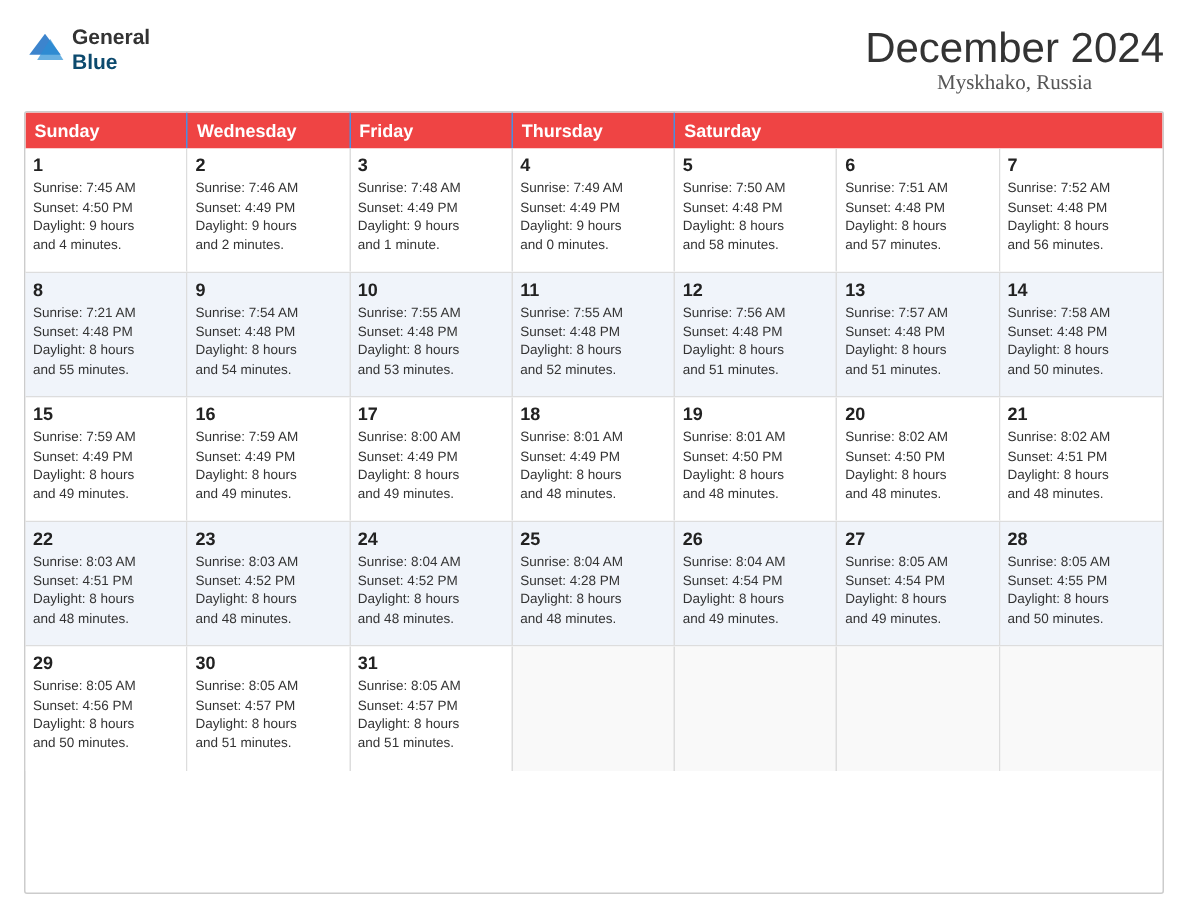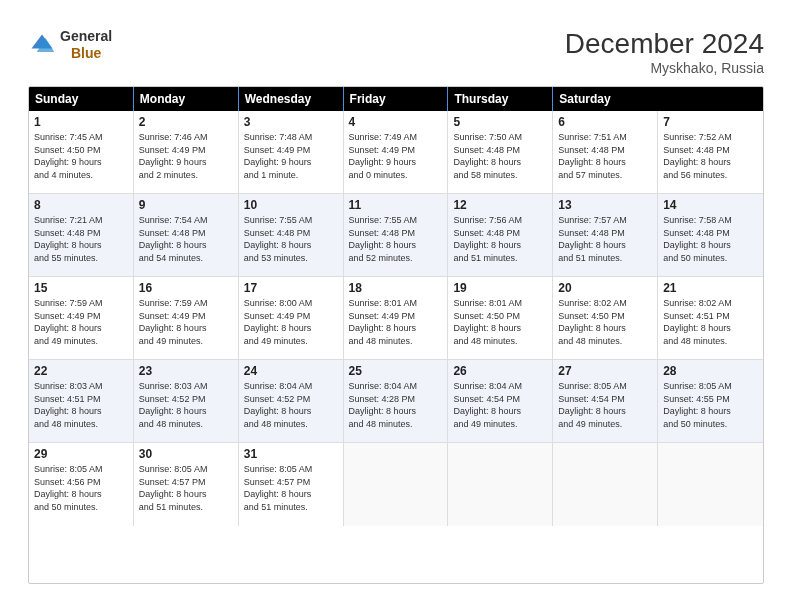--- a/index.html
+++ b/index.html
@@ -6,61 +6,62 @@
     body {
       font-family: Arial, sans-serif;
       background: #fff;
       width: 792px;
       height: 612px;
       overflow: hidden;
     }
     .page {
       width: 792px;
       height: 612px;
-      padding: 28px;
+      padding: 16px;
       display: flex;
       flex-direction: column;
     }
     .header {
       display: flex;
       justify-content: space-between;
       align-items: flex-start;
       margin-bottom: 10px;
     }
     .logo {
       display: flex;
       align-items: center;
       gap: 4px;
     }
     .logo-icon {
       width: 28px;
       height: 28px;
     }
     .title-block {
-      text-align: right;
+      text-align: center;
     }
     .month-year {
       font-size: 28px;
       font-weight: normal;
       color: #333;
     }
     .location {
       font-size: 14px;
       color: #555;
+      font-family: Liberation Serif, serif;
     }
     .calendar {
       flex: 1;
       border: 1px solid #ccc;
       border-radius: 2px;
       overflow: hidden;
     }
     .cal-header {
       display: grid;
       grid-template-columns: repeat(7, 1fr);
-      background: #000000;
+      background: #ef4444;
     }
     .cal-header-cell {
       color: #fff;
       font-size: 12px;
       font-weight: bold;
       padding: 5px 6px;
       text-align: left;
       border-right: 1px solid #4a8de0;
     }
     .cal-header-cell:last-child { border-right: none; }
@@ -106,33 +107,32 @@
 <div class="page">
   <div class="header">
     <div class="logo">
       <svg class="logo-icon" viewBox="0 0 32 32">
         <rect x="0" y="0" width="32" height="32" fill="white"></rect>
         <polygon points="16,4 28,20 4,20" fill="#1a6fc4" opacity="0.85"></polygon>
         <polygon points="20,8 30,24 10,24" fill="#2a8fd4" opacity="0.7"></polygon>
       </svg>
       <div>
         <div style="font-size:14px;font-weight:bold;color:#333;line-height:1.2;">General</div>
-        <div style="font-size:14px;font-weight:bold;color:#a16207;line-height:1.2;text-align:center;">Blue</div>
+        <div style="font-size:14px;font-weight:bold;color:#0c4a6e;line-height:1.2;">Blue</div>
       </div>
     </div>
     <div class="title-block">
       <div class="month-year">December 2024</div>
       <div class="location">Myskhako, Russia</div>
     </div>
   </div>
 
   <div class="calendar">
     <div class="cal-header">
       <div class="cal-header-cell">Sunday</div>
-      <div class="cal-header-cell">Monday</div>
       <div class="cal-header-cell">Wednesday</div>
       <div class="cal-header-cell">Friday</div>
       <div class="cal-header-cell">Thursday</div>
       <div class="cal-header-cell">Saturday</div>
     </div>
     <div class="cal-body">
 
       <div class="cal-week">
         <div class="cal-cell">
           <span class="day-num">1</span>

